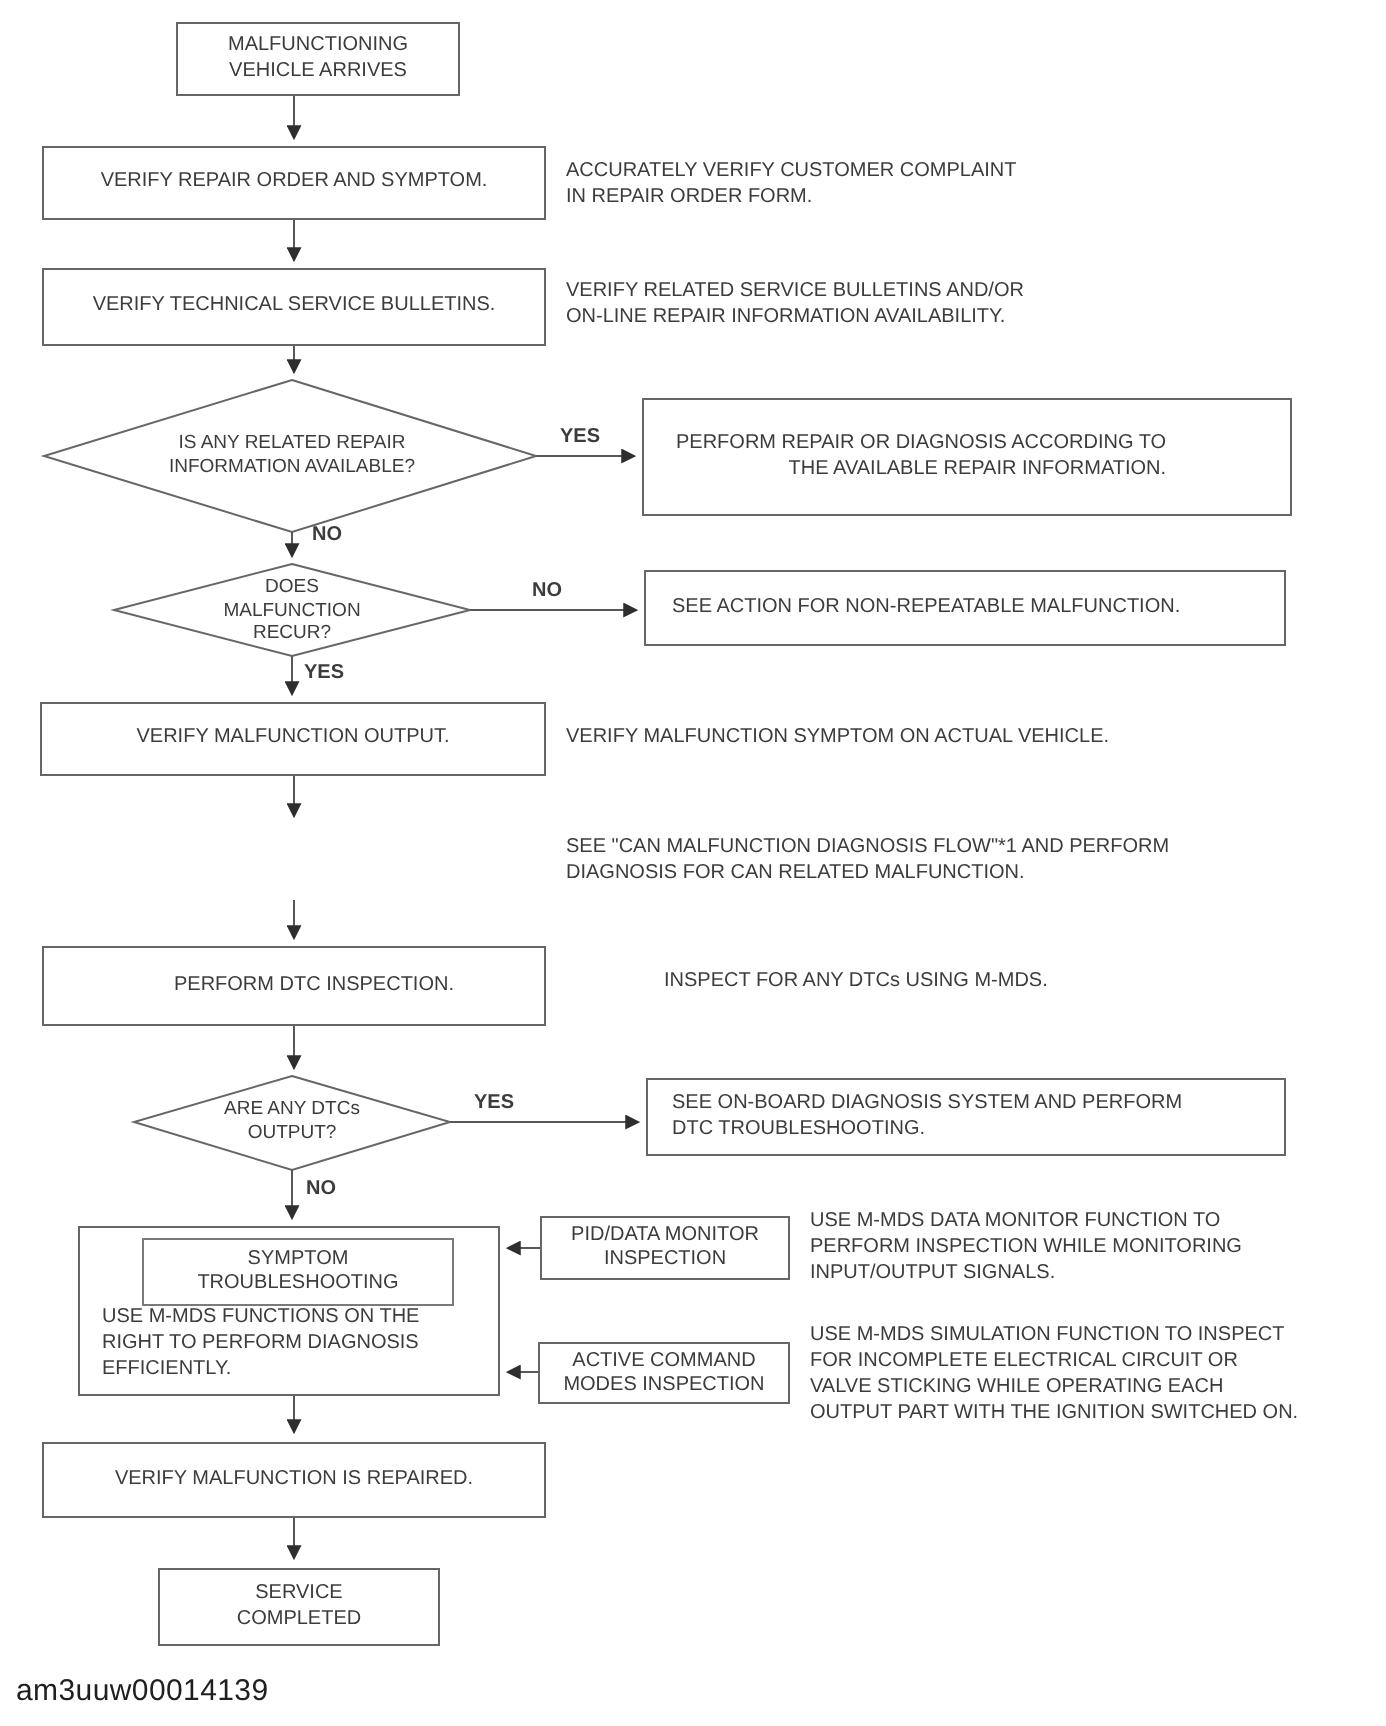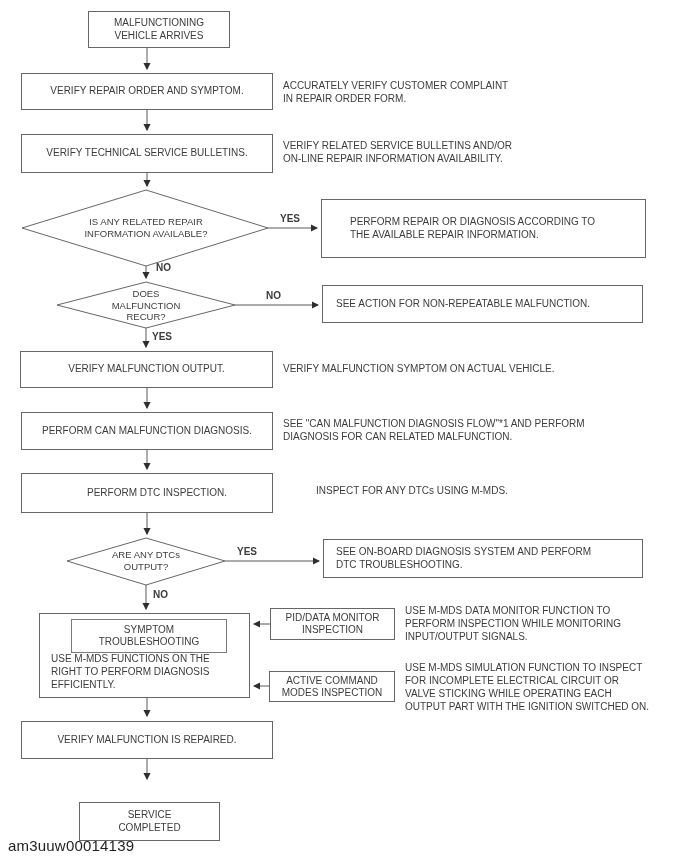--- a/index.html
+++ b/index.html
@@ -76,28 +76,27 @@
     </g>
   </svg>
 
   <div class="box" style="left:76px;top:11px;width:142px;height:37px;margin-left:12px;">MALFUNCTIONING
 VEHICLE ARRIVES</div>
 
   <div class="box" style="left:21px;top:73px;width:252px;height:37px;">VERIFY REPAIR ORDER AND SYMPTOM.</div>
 
   <div class="box" style="left:21px;top:134px;width:252px;height:39px;">VERIFY TECHNICAL SERVICE BULLETINS.</div>
 
-  <div class="box left" style="left:321px;top:199px;width:325px;height:59px;padding-left:28px;">PERFORM REPAIR OR DIAGNOSIS ACCORDING TO
+  <div class="box left" style="left:321px;top:199px;width:325px;height:59px;padding-left:16px;text-align:right;">PERFORM REPAIR OR DIAGNOSIS ACCORDING TO
 THE AVAILABLE REPAIR INFORMATION.</div>
 
   <div class="box left" style="left:322px;top:285px;width:321px;height:38px;padding-left:13px;">SEE ACTION FOR NON-REPEATABLE MALFUNCTION.</div>
 
   <div class="box" style="left:20px;top:351px;width:253px;height:37px;">VERIFY MALFUNCTION OUTPUT.</div>
 
-  <div class="box" style="left:21px;top:412px;width:252px;height:38px;">PERFORM CAN MALFUNCTION DIAGNOSIS.</div>
 
   <div class="box" style="left:21px;top:473px;width:252px;height:40px;padding-left:20px;">PERFORM DTC INSPECTION.</div>
 
   <div class="box left" style="left:323px;top:539px;width:320px;height:39px;padding-left:12px;">SEE ON-BOARD DIAGNOSIS SYSTEM AND PERFORM
 DTC TROUBLESHOOTING.</div>
 
   <div class="box" style="left:39px;top:613px;width:211px;height:85px;"></div>
   <div class="inner-box" style="left:71px;top:619px;width:156px;height:34px;">SYMPTOM
 TROUBLESHOOTING</div>
   <div class="free-text" style="left:51px;top:652px;width:195px;">USE M-MDS FUNCTIONS ON THE
@@ -105,21 +104,21 @@
 EFFICIENTLY.</div>
 
   <div class="box" style="left:270px;top:608px;width:125px;height:32px;line-height:12px;">PID/DATA MONITOR
 INSPECTION</div>
 
   <div class="box" style="left:269px;top:671px;width:126px;height:31px;line-height:12px;">ACTIVE COMMAND
 MODES INSPECTION</div>
 
   <div class="box" style="left:21px;top:721px;width:252px;height:38px;">VERIFY MALFUNCTION IS REPAIRED.</div>
 
-  <div class="box" style="left:79px;top:784px;width:141px;height:39px;margin-top:18px;">SERVICE
+  <div class="box" style="left:79px;top:784px;width:141px;height:39px;">SERVICE
 COMPLETED</div>
 
   <div class="dtext" style="left:61px;top:216px;width:170px;">IS ANY RELATED REPAIR
 INFORMATION AVAILABLE?</div>
   <div class="dtext" style="left:91px;top:288px;width:110px;line-height:11.5px;">DOES
 MALFUNCTION
 RECUR?</div>
   <div class="dtext" style="left:86px;top:549px;width:120px;">ARE ANY DTCs
 OUTPUT?</div>
 
@@ -130,21 +129,21 @@
   <div class="lbl" style="left:237px;top:546px;">YES</div>
   <div class="lbl" style="left:153px;top:589px;">NO</div>
 
   <div class="free-text" style="left:283px;top:79px;width:300px;">ACCURATELY VERIFY CUSTOMER COMPLAINT
 IN REPAIR ORDER FORM.</div>
   <div class="free-text" style="left:283px;top:139px;width:310px;">VERIFY RELATED SERVICE BULLETINS AND/OR
 ON-LINE REPAIR INFORMATION AVAILABILITY.</div>
   <div class="free-text" style="left:283px;top:362px;width:330px;">VERIFY MALFUNCTION SYMPTOM ON ACTUAL VEHICLE.</div>
   <div class="free-text" style="left:283px;top:417px;width:340px;">SEE "CAN MALFUNCTION DIAGNOSIS FLOW"*1 AND PERFORM
 DIAGNOSIS FOR CAN RELATED MALFUNCTION.</div>
-  <div class="free-text" style="left:272px;top:484px;width:300px;padding-left:44px;">INSPECT FOR ANY DTCs USING M-MDS.</div>
+  <div class="free-text" style="left:288px;top:484px;width:300px;padding-left:44px;">INSPECT FOR ANY DTCs USING M-MDS.</div>
   <div class="free-text" style="left:405px;top:604px;width:280px;">USE M-MDS DATA MONITOR FUNCTION TO
 PERFORM INSPECTION WHILE MONITORING
 INPUT/OUTPUT SIGNALS.</div>
   <div class="free-text" style="left:405px;top:661px;width:285px;">USE M-MDS SIMULATION FUNCTION TO INSPECT
 FOR INCOMPLETE ELECTRICAL CIRCUIT OR
 VALVE STICKING WHILE OPERATING EACH
 OUTPUT PART WITH THE IGNITION SWITCHED ON.</div>
 
   <div class="footer-code">am3uuw00014139</div>
 

